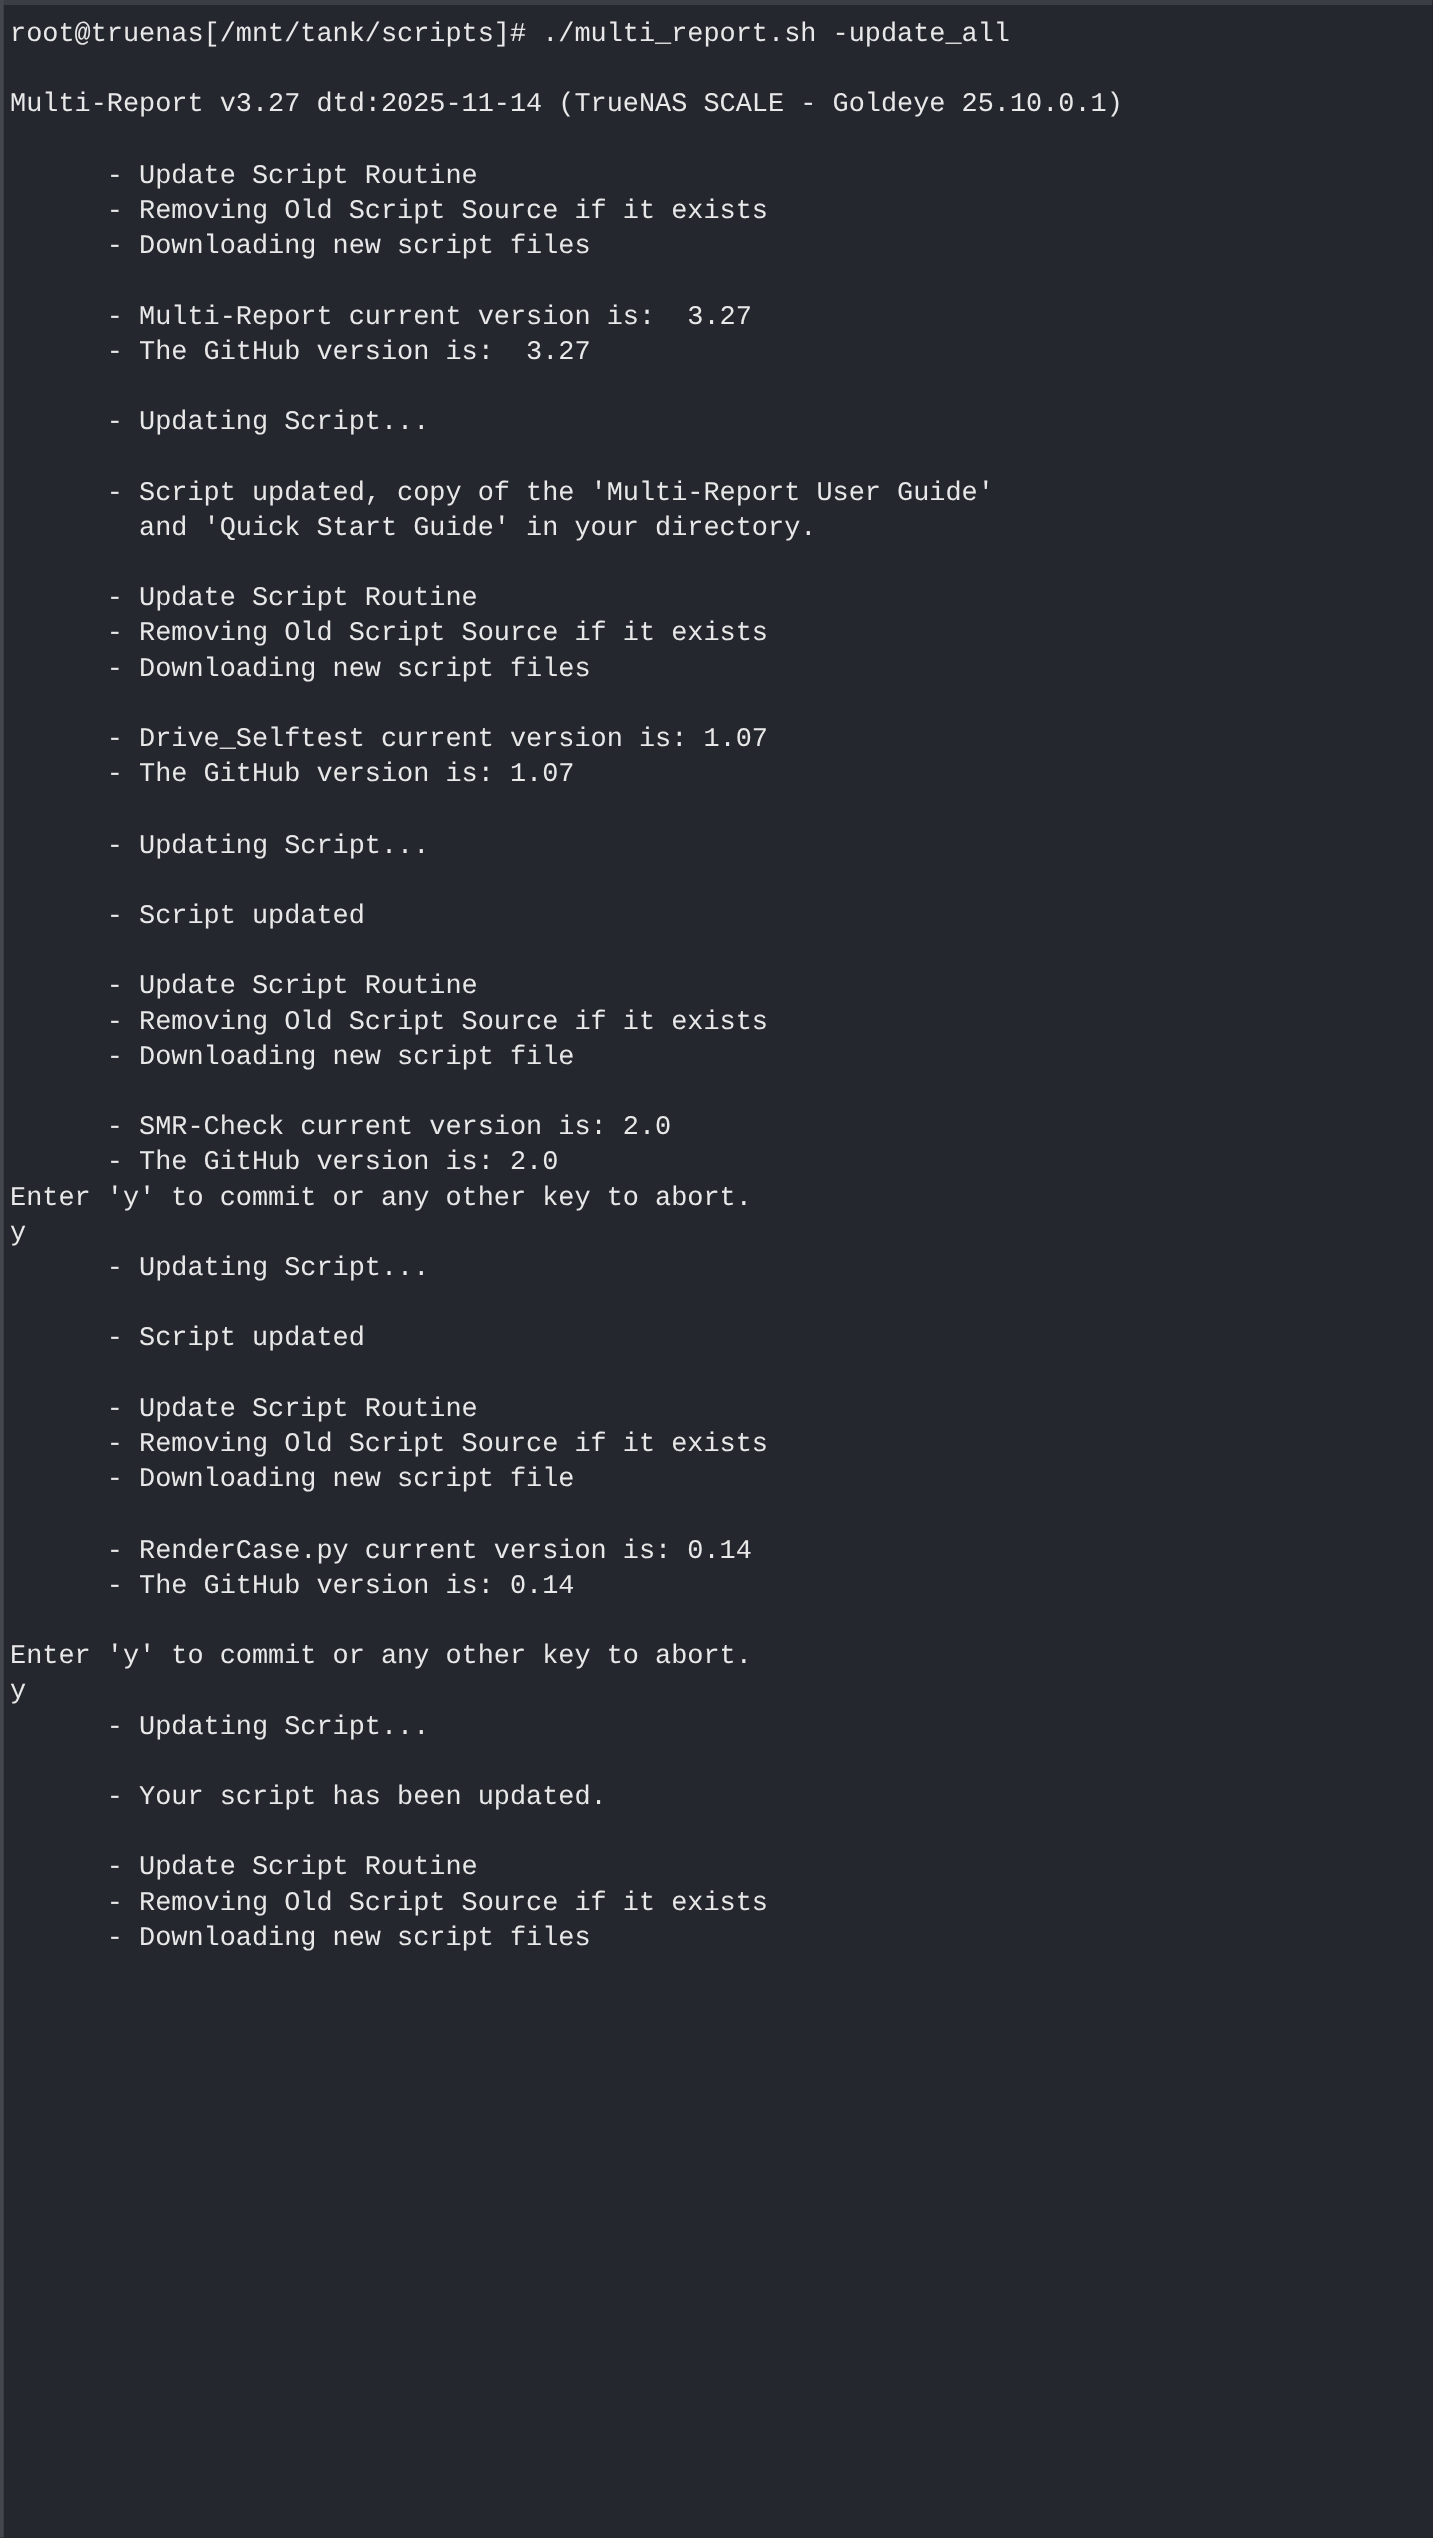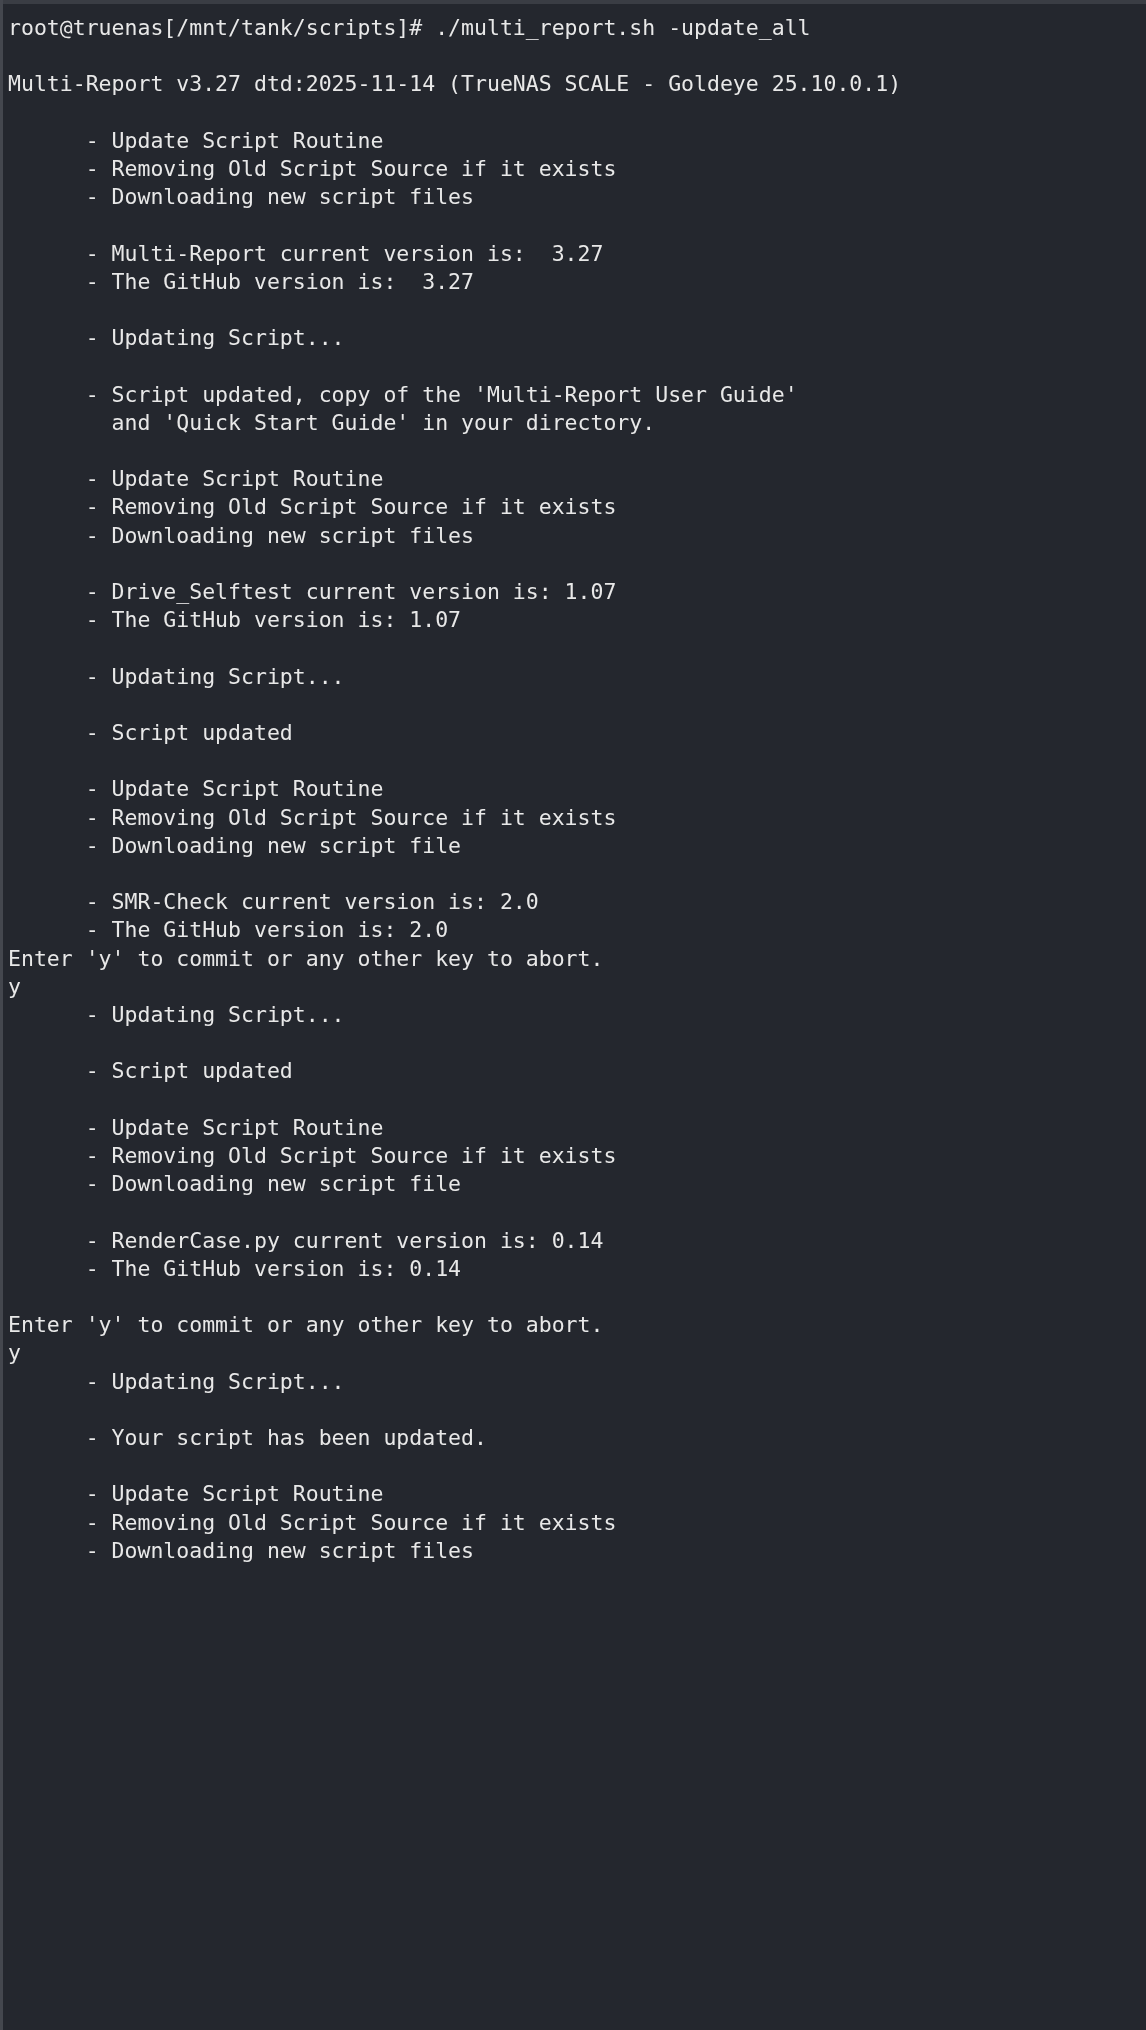--- a/index.html
+++ b/index.html
@@ -21,20 +21,21 @@
     padding: 10px 8px 0 8px;
     font-size: 21.5px;
     line-height: 28.2px;
     letter-spacing: 0px;
     white-space: pre;
     overflow: hidden;
   }
   .line {
     white-space: pre;
     min-height: 28.2px;
+    font-family: Liberation Mono, monospace;
   }
   .blank {
     height: 28.2px;
   }
   .topbar {
     height: 4px;
     background: #3a3d44;
     width: 100%;
   }
   .leftrule {

